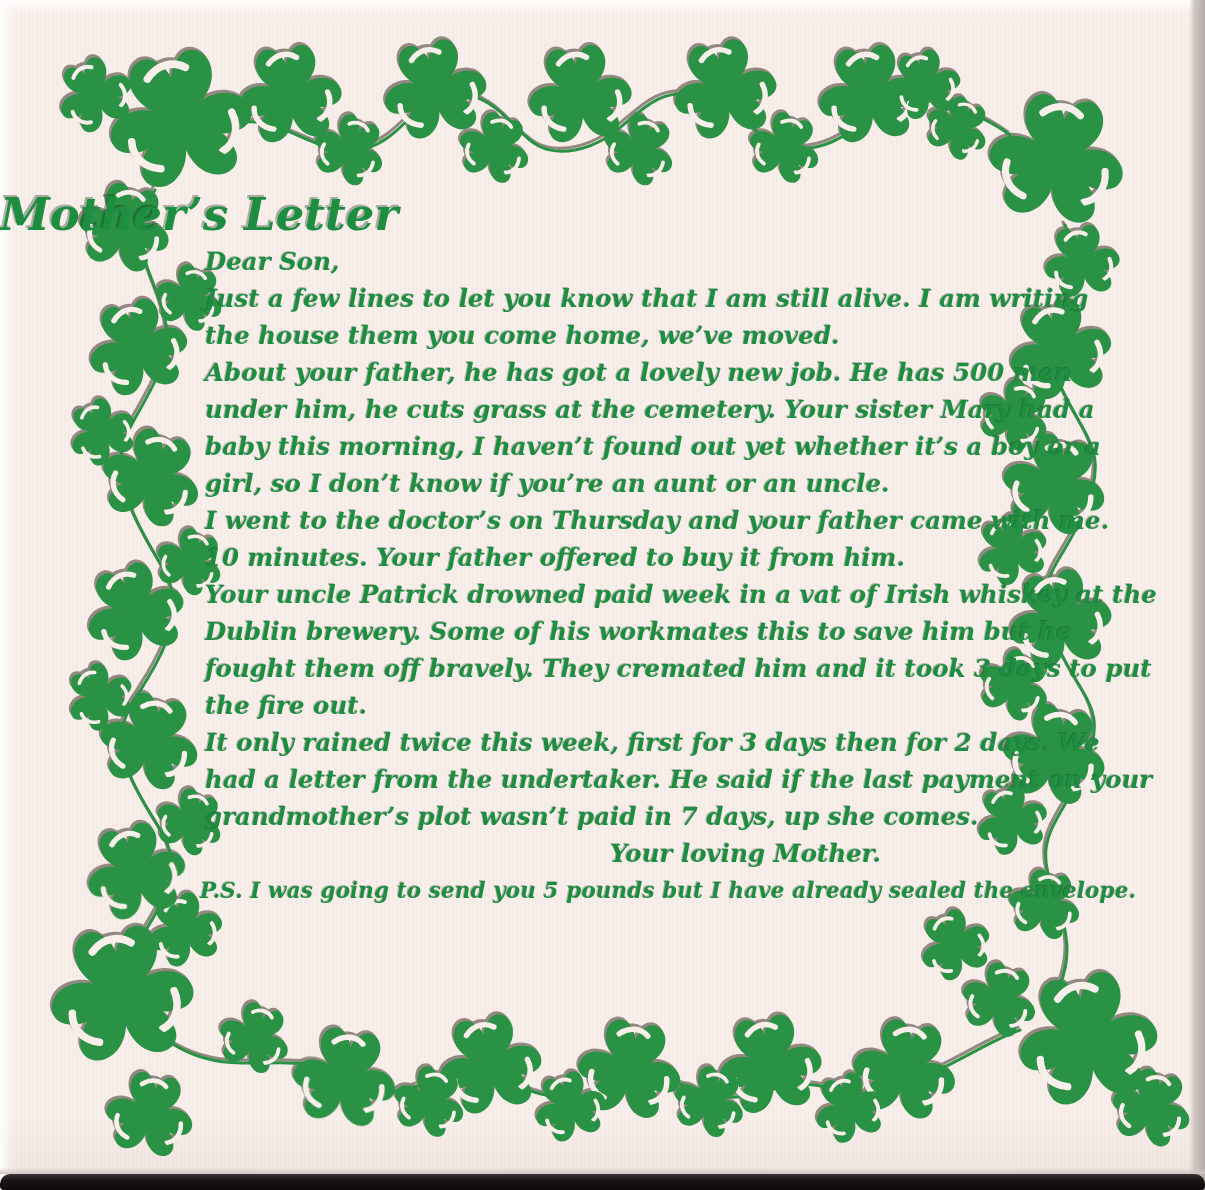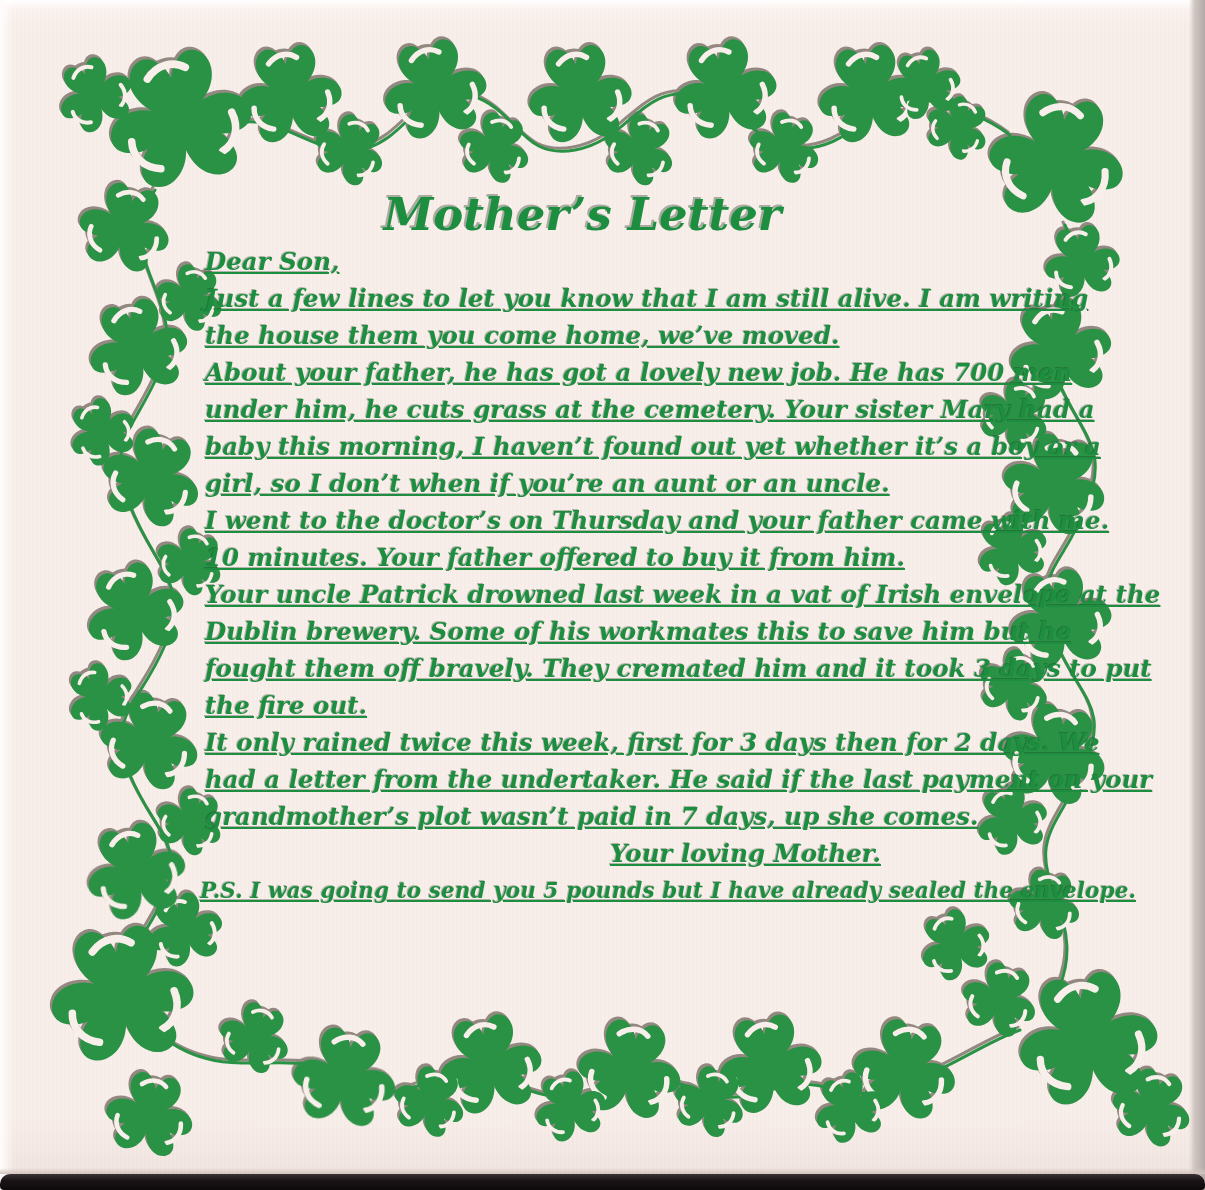--- a/index.html
+++ b/index.html
@@ -38,32 +38,31 @@
   svg.border-art{position:absolute;left:0;top:0;z-index:2;}
   .leaf-fill{fill:var(--leaf-green);}
   .leaf-shine{fill:none;stroke:var(--tile-background);stroke-width:4.2;stroke-linecap:round;}
   .stem,.vine{fill:none;stroke:var(--leaf-green);stroke-linecap:round;}
   .stem{stroke-width:3.6;}
   .vine{stroke-width:3;}
   .art-shadow{filter:drop-shadow(-2px -3px 0 rgba(63,55,44,0.55));}
   
   .title{
     position:absolute;left:0;top:188px;width:1165px;z-index:3;
-    text-align:center;
     font-style:italic;font-weight:bold;font-size:45px;
     color:var(--ink-green);
     text-shadow:-2px -2px 0 rgba(20,50,25,0.35);
   }
   .letter{
     position:absolute;left:205px;top:243px;width:800px;z-index:3;
     font-style:italic;font-weight:600;font-size:24.5px;
     color:var(--ink-green);
     text-shadow:-1px -1px 0 rgba(20,50,25,0.3);
   }
-  .letter .line{height:37px;line-height:37px;white-space:nowrap;text-decoration:underline;}
+  .letter .line{height:37px;line-height:37px;white-space:nowrap;}
   .letter .signature{padding-left:405px;}
   .letter .postscript{font-size:21.5px;margin-left:-5px;letter-spacing:0.1px;}
 </style>
 </head>
 <body>
 
 <div class="tile-surface"></div>
 
 <svg class="border-art" width="1205" height="1190" viewBox="0 0 1205 1190" aria-hidden="true">
   <defs>
@@ -165,27 +164,27 @@
     </g>
   </g>
 </svg>
 
 <h1 class="title">Mother’s Letter</h1>
 
 <div class="letter">
   <div class="line">Dear Son,</div>
   <div class="line">Just a few lines to let you know that I am still alive. I am writing</div>
   <div class="line">the house them you come home, we’ve moved.</div>
-  <div class="line">About your father, he has got a lovely new job. He has 700 men</div>
+  <div class="line">About your father, he has got a lovely new job. He has 500 men</div>
   <div class="line">under him, he cuts grass at the cemetery. Your sister Mary had a</div>
   <div class="line">baby this morning, I haven’t found out yet whether it’s a boy or a</div>
-  <div class="line">girl, so I don’t when if you’re an aunt or an uncle.</div>
+  <div class="line">girl, so I don’t know if you’re an aunt or an uncle.</div>
   <div class="line">I went to the doctor’s on Thursday and your father came with me.</div>
   <div class="line">10 minutes. Your father offered to buy it from him.</div>
-  <div class="line">Your uncle Patrick drowned last week in a vat of Irish envelope at the</div>
+  <div class="line">Your uncle Patrick drowned paid week in a vat of Irish whiskey at the</div>
   <div class="line">Dublin brewery. Some of his workmates this to save him but he</div>
   <div class="line">fought them off bravely. They cremated him and it took 3 days to put</div>
   <div class="line">the fire out.</div>
   <div class="line">It only rained twice this week, first for 3 days then for 2 days. We</div>
   <div class="line">had a letter from the undertaker. He said if the last payment on your</div>
   <div class="line">grandmother’s plot wasn’t paid in 7 days, up she comes.</div>
   <div class="line signature">Your loving Mother.</div>
   <div class="line postscript">P.S. I was going to send you 5 pounds but I have already sealed the envelope.</div>
 </div>
 

